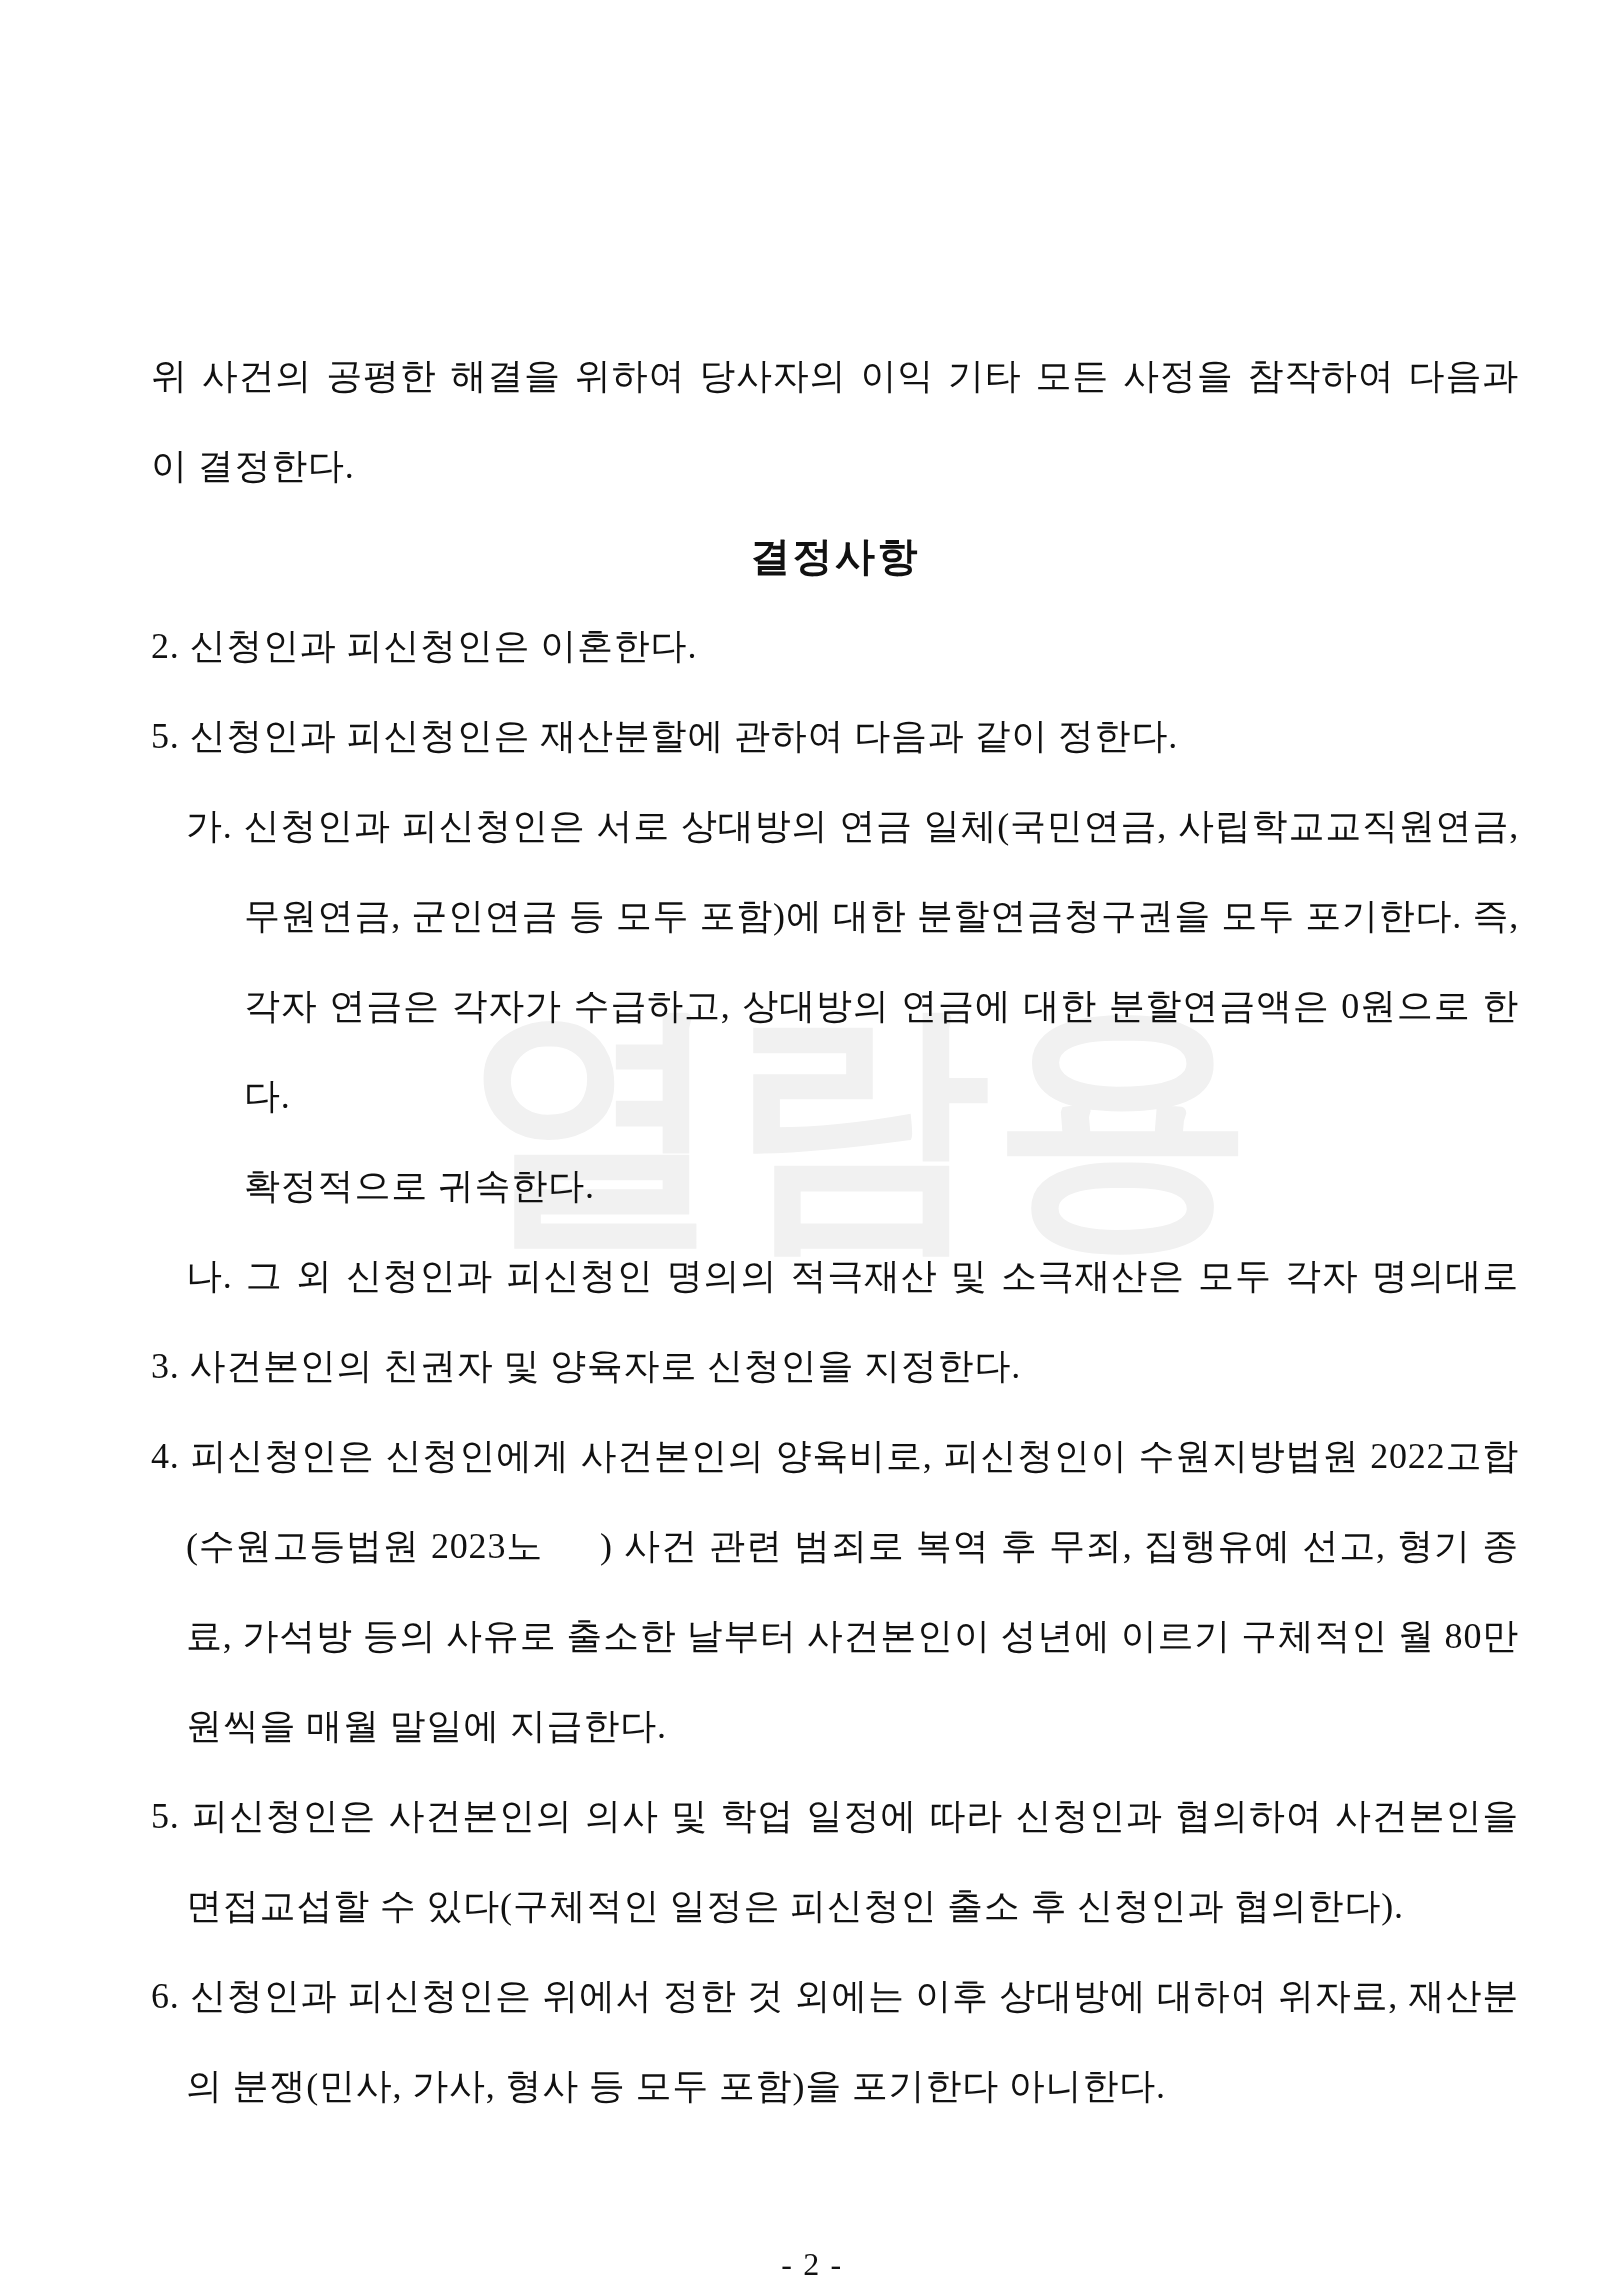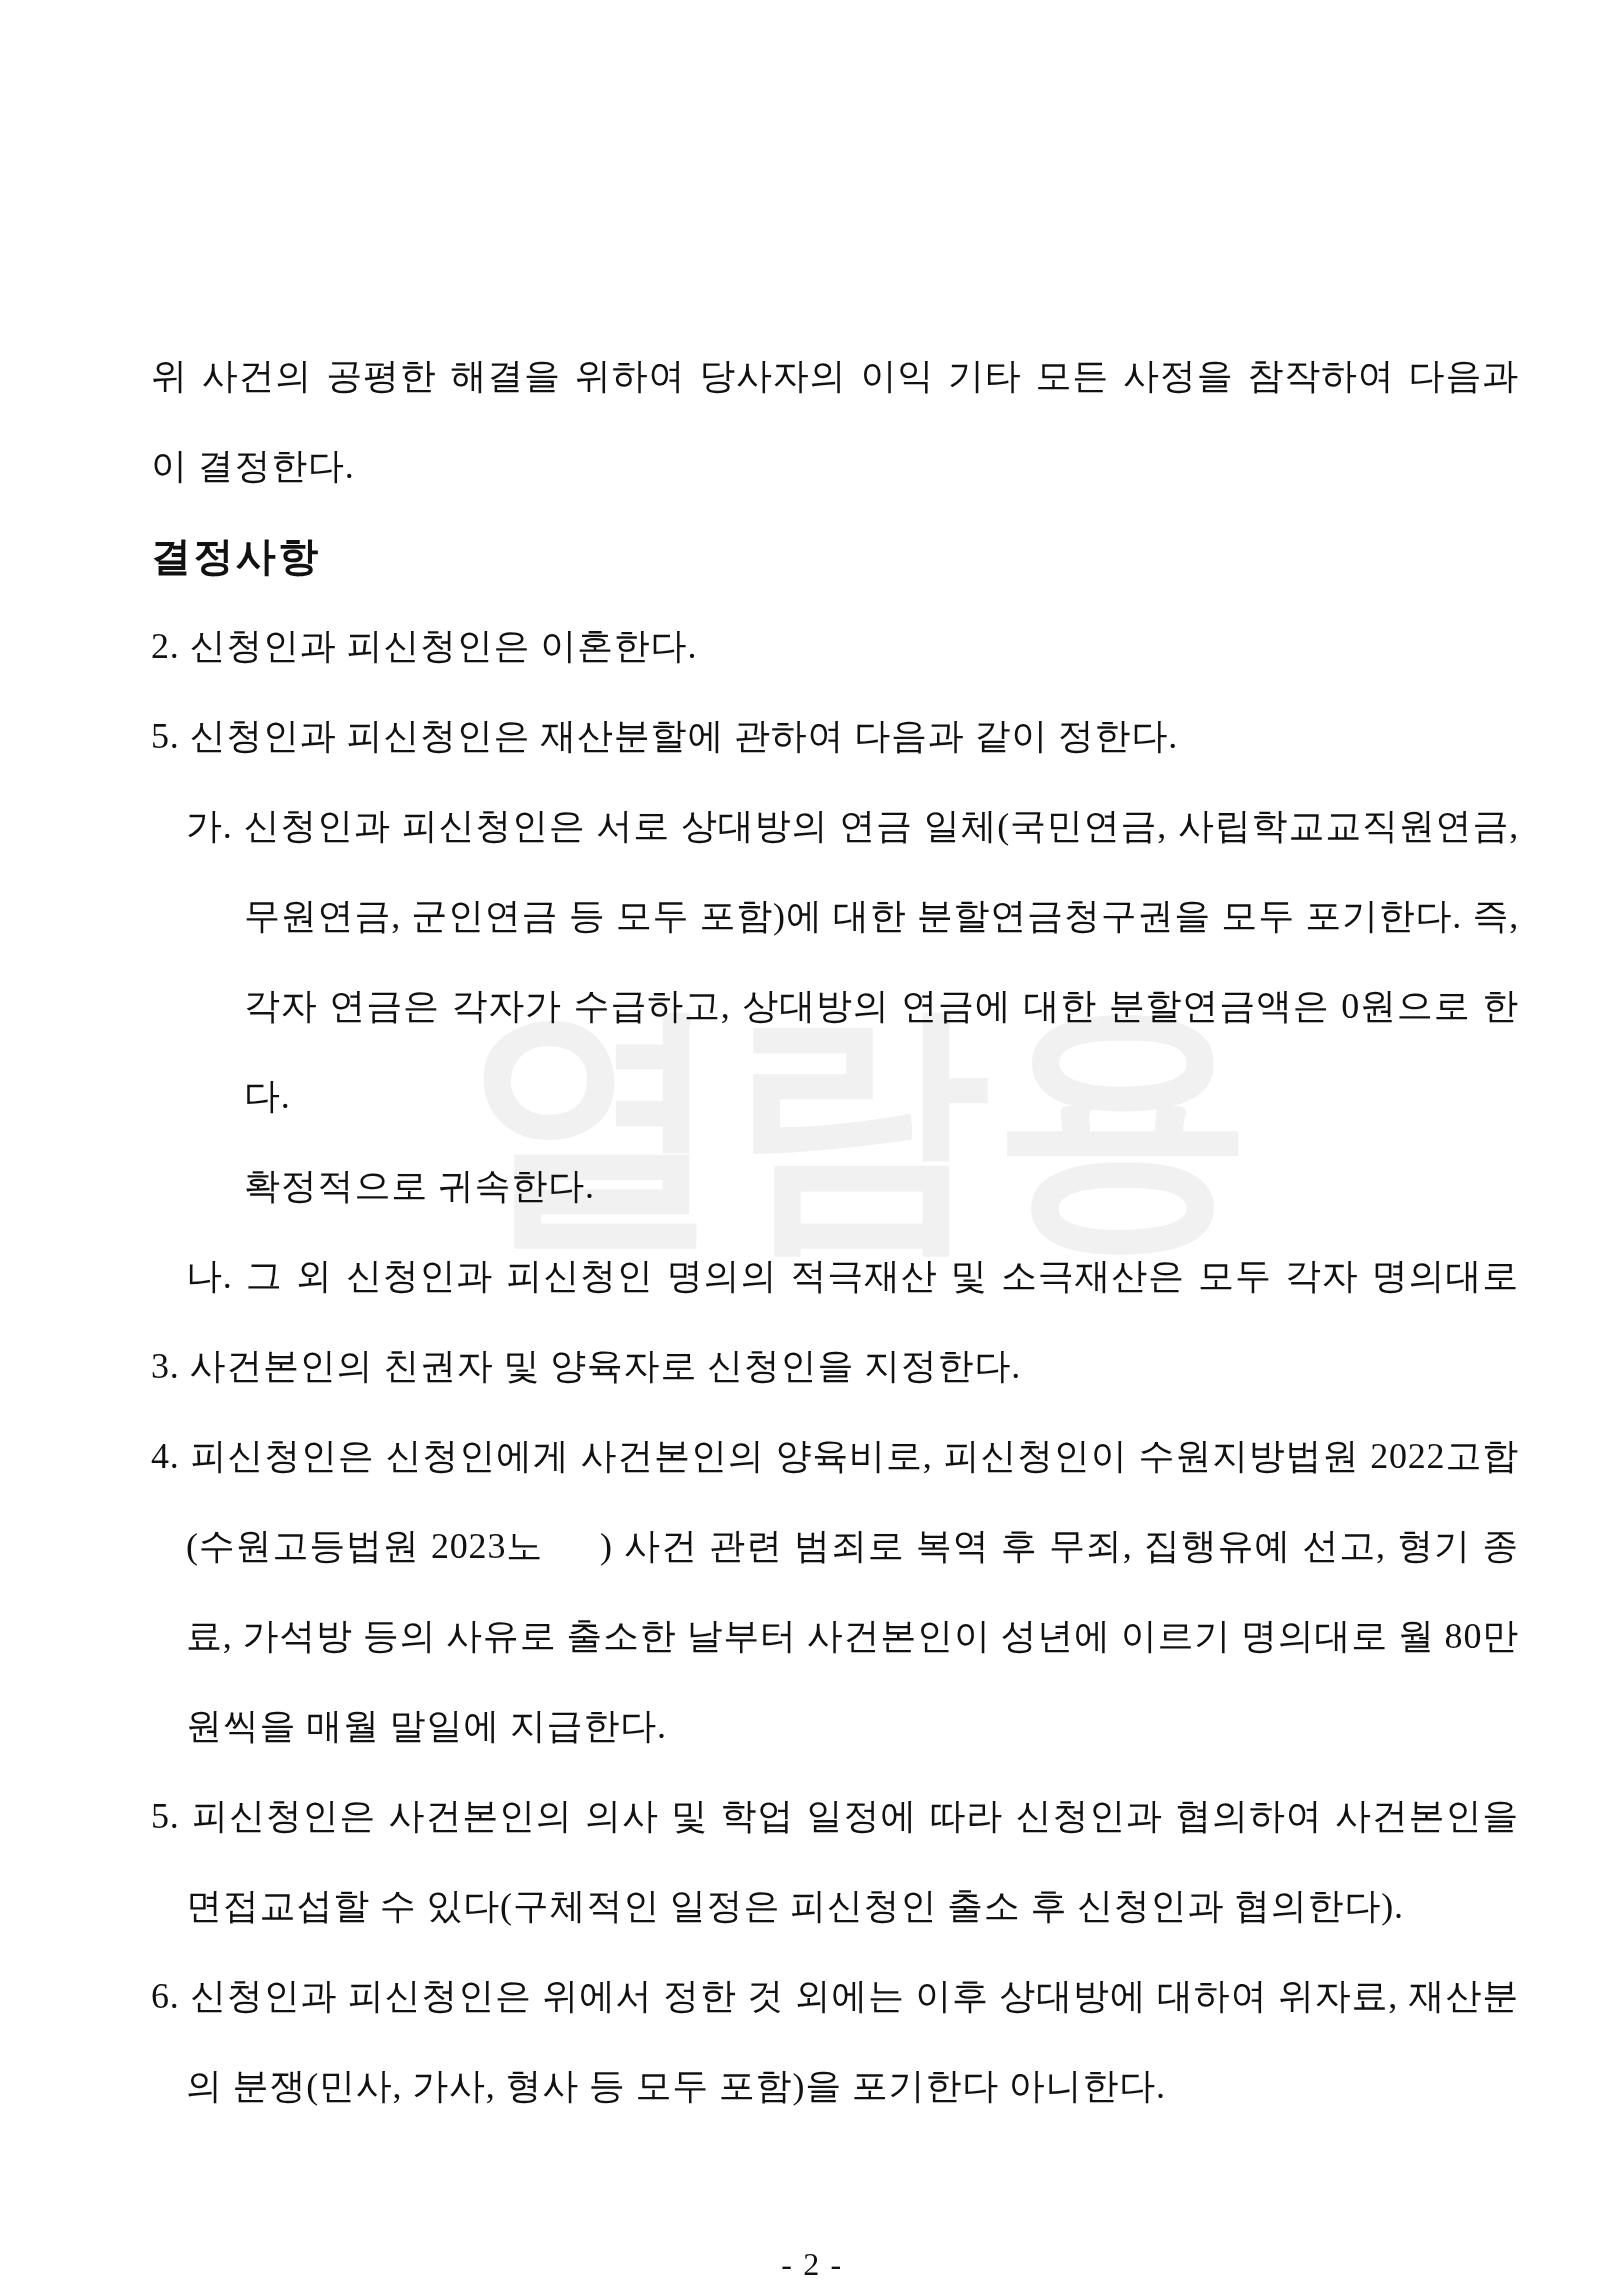--- a/index.html
+++ b/index.html
@@ -53,20 +53,21 @@
   .line.just {
     text-align: justify;
     text-align-last: justify;
   }
   .line.indent-1 { padding-left: 35px; }
   .line.indent-2 { padding-left: 93px; }
   .line.heading {
     font-family: "Liberation Sans", "DejaVu Sans", sans-serif;
     font-weight: 700;
     font-size: 40px;
+    text-align: center;
     letter-spacing: 2.4px;
   }
   .page-footer {
     position: absolute;
     left: 0;
     top: 2242px;
     width: 1624px;
     text-align: center;
     font-size: 32px;
     line-height: 44px;
@@ -87,21 +88,21 @@
     <div class="line indent-0">5. 신청인과 피신청인은 재산분할에 관하여 다음과 같이 정한다.</div>
     <div class="line indent-1 just">가. 신청인과 피신청인은 서로 상대방의 연금 일체(국민연금, 사립학교교직원연금, 공</div>
     <div class="line indent-2 just">무원연금, 군인연금 등 모두 포함)에 대한 분할연금청구권을 모두 포기한다. 즉,</div>
     <div class="line indent-2 just">각자 연금은 각자가 수급하고, 상대방의 연금에 대한 분할연금액은 0원으로 한</div>
     <div class="line indent-2">다.</div>
     <div class="line indent-2">확정적으로 귀속한다.</div>
     <div class="line indent-1 just">나. 그 외 신청인과 피신청인 명의의 적극재산 및 소극재산은 모두 각자 명의대로</div>
     <div class="line indent-0">3. 사건본인의 친권자 및 양육자로 신청인을 지정한다.</div>
     <div class="line indent-0 just">4. 피신청인은 신청인에게 사건본인의 양육비로, 피신청인이 수원지방법원 2022고합</div>
     <div class="line indent-1 just">(수원고등법원 2023노     ) 사건 관련 범죄로 복역 후 무죄, 집행유예 선고, 형기 종</div>
-    <div class="line indent-1 just">료, 가석방 등의 사유로 출소한 날부터 사건본인이 성년에 이르기 명의대로 월 80만</div>
+    <div class="line indent-1 just">료, 가석방 등의 사유로 출소한 날부터 사건본인이 성년에 이르기 구체적인 월 80만</div>
     <div class="line indent-1">원씩을 매월 말일에 지급한다.</div>
     <div class="line indent-0 just">5. 피신청인은 사건본인의 의사 및 학업 일정에 따라 신청인과 협의하여 사건본인을</div>
     <div class="line indent-1">면접교섭할 수 있다(구체적인 일정은 피신청인 출소 후 신청인과 협의한다).</div>
     <div class="line indent-0 just">6. 신청인과 피신청인은 위에서 정한 것 외에는 이후 상대방에 대하여 위자료, 재산분</div>
     <div class="line indent-1">의 분쟁(민사, 가사, 형사 등 모두 포함)을 포기한다 아니한다.</div>
   </div>
 
 <div class="page-footer">- 2 -</div>
 
 

